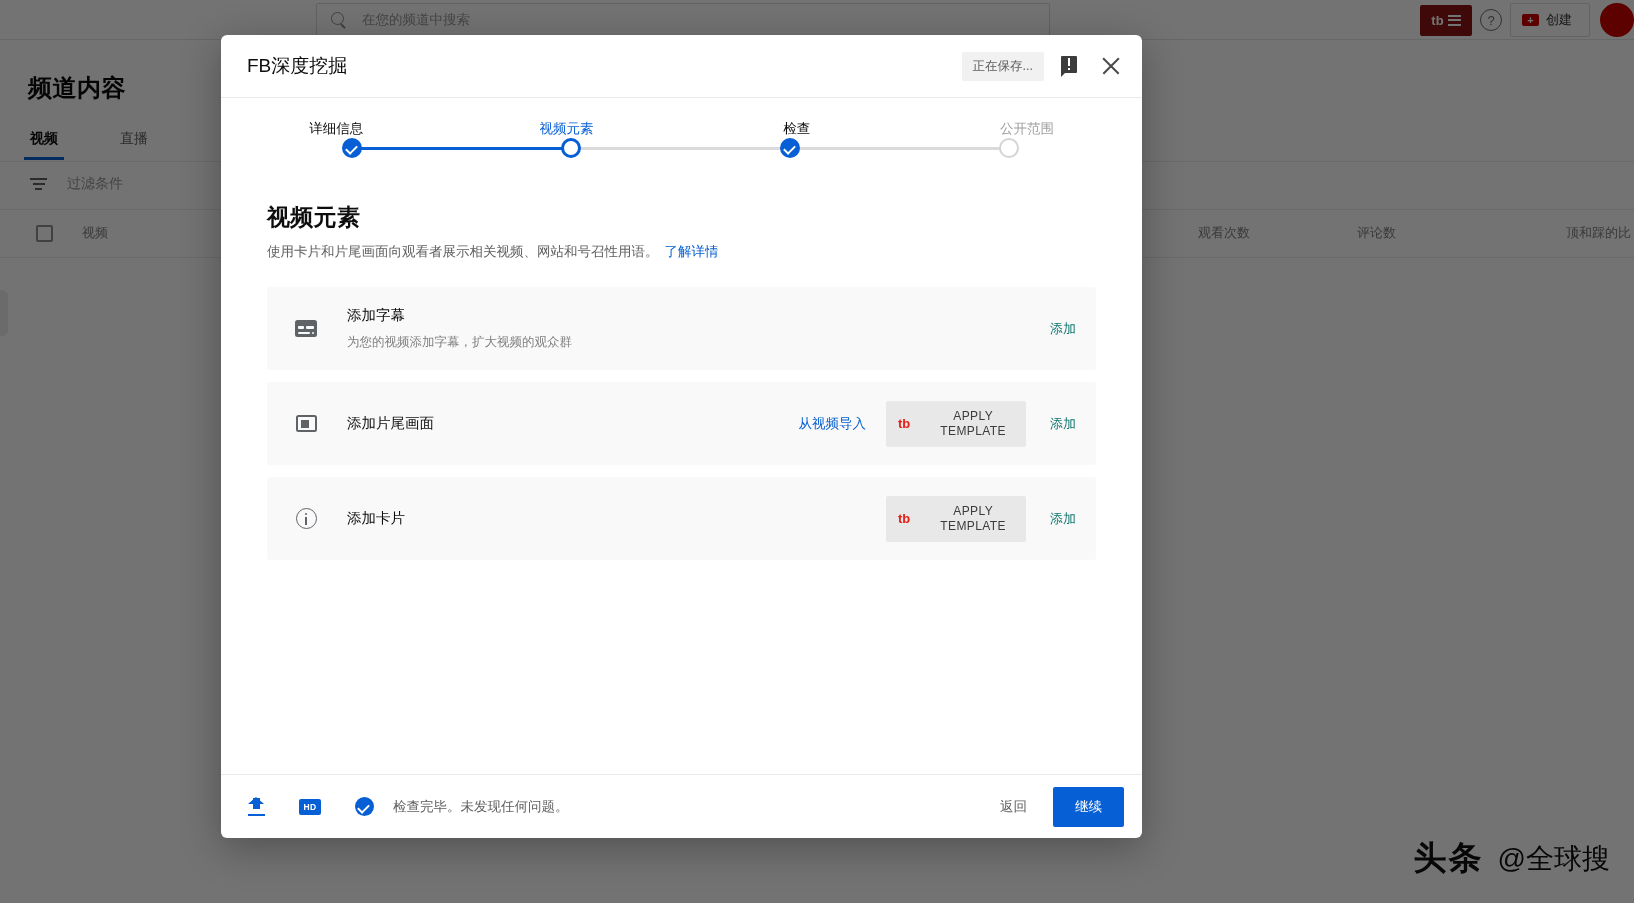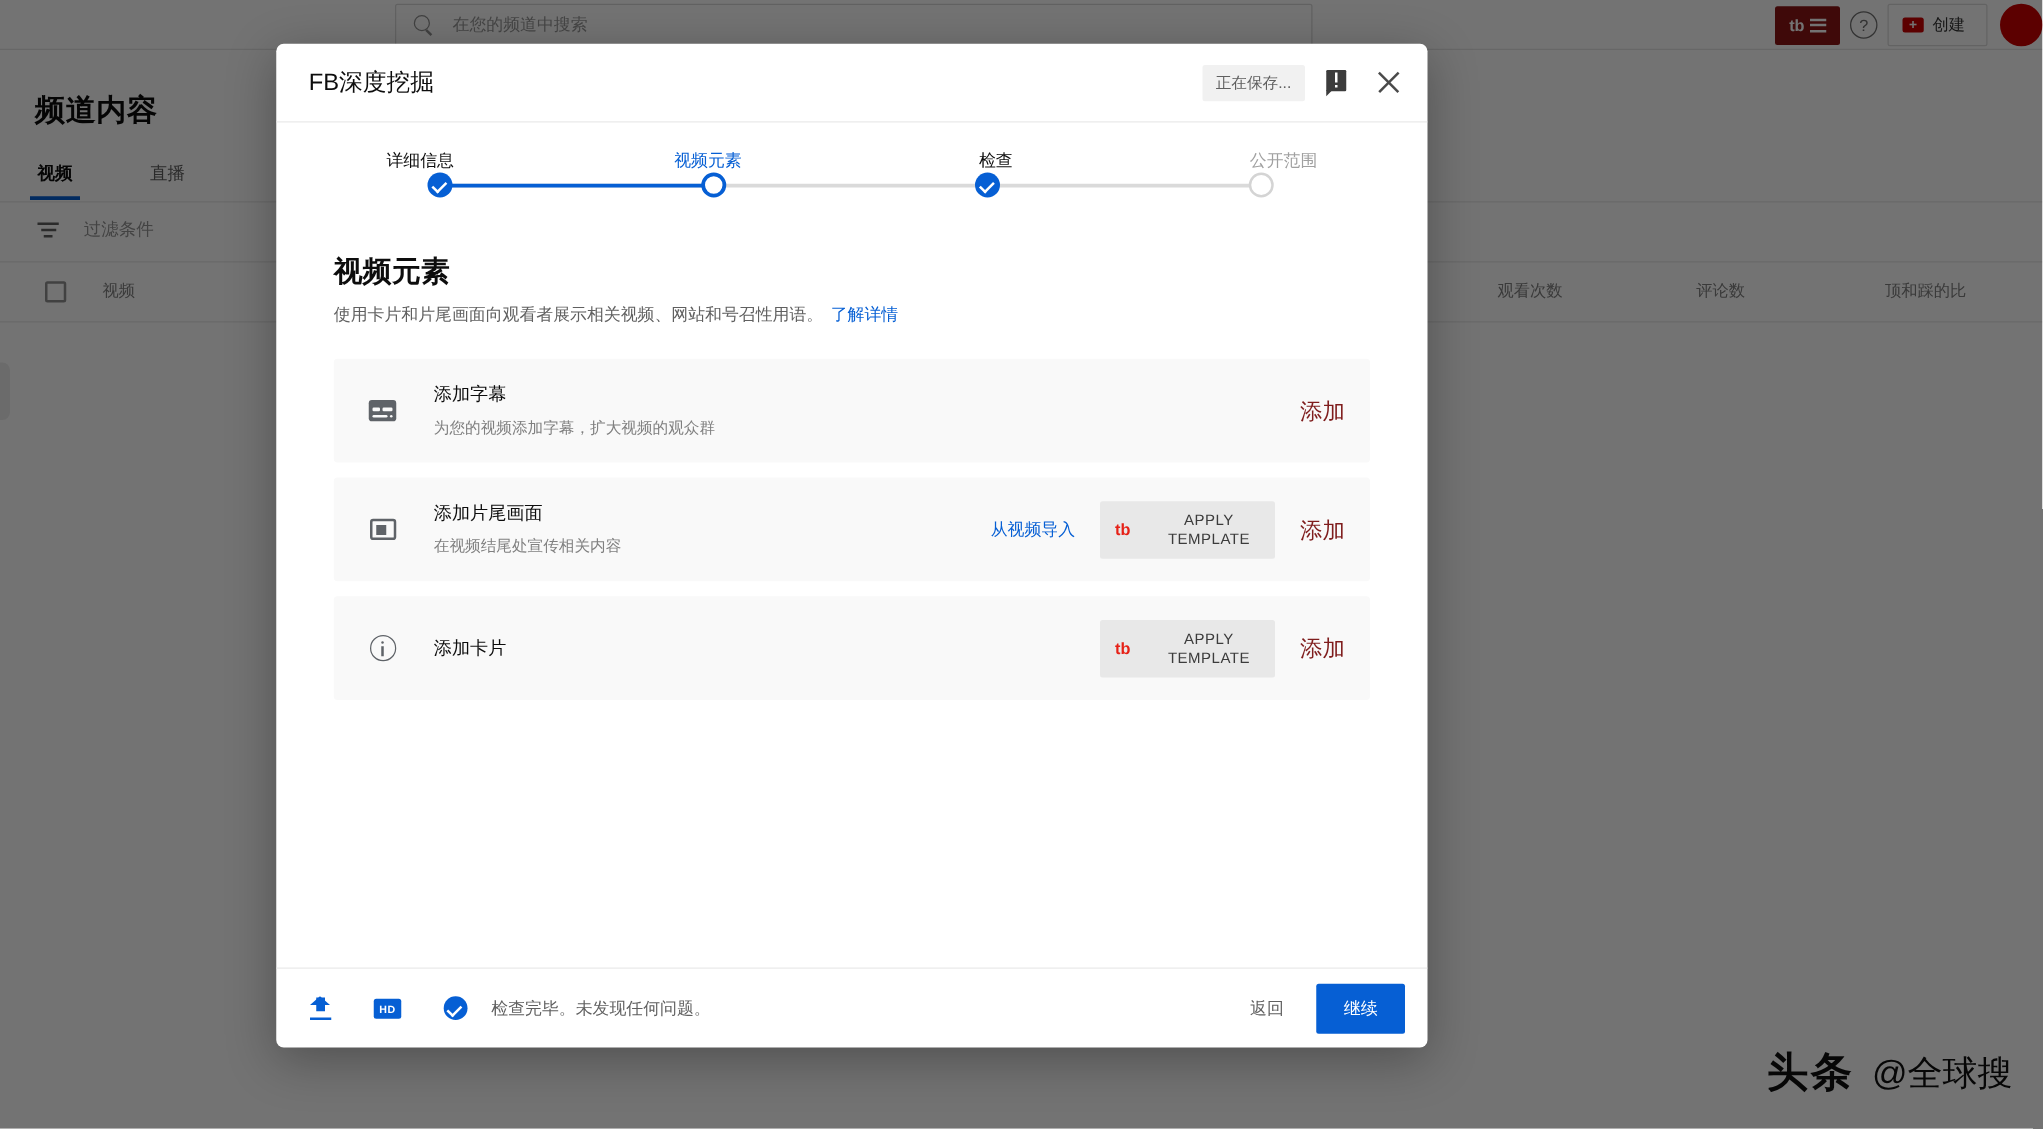--- a/index.html
+++ b/index.html
@@ -73,21 +73,21 @@
   .bg-filter-icon i:nth-child(3) { width: 7px; }
   .bg-filter-label { font-size: 14px; color: #959595; }
   .bg-filterline { position: absolute; left: 0; right: 0; top: 209px; height: 1px; background: #e8e8e8; }
 
   .bg-tablehead { position: absolute; left: 0; right: 0; top: 209px; height: 48px; display: flex; align-items: center; }
   .bg-check { width: 17px; height: 17px; border: 2px solid #909090; border-radius: 2px; margin-left: 36px; }
   .bg-th { font-size: 13px; color: #808080; }
   .bg-th.video { margin-left: 29px; }
   .bg-th.views { position: absolute; left: 1198px; }
   .bg-th.comments { position: absolute; left: 1357px; }
-  .bg-th.ratio { position: absolute; left: 1508px; }
+  .bg-th.ratio { position: absolute; left: 1566px; }
   .bg-tableline { position: absolute; left: 0; right: 0; top: 257px; height: 1px; background: #e8e8e8; }
 
   .bg-railstub { position: absolute; left: 0; top: 290px; width: 8px; height: 46px; background: #eee; border-radius: 0 6px 6px 0; }
 
   .watermark { position: absolute; right: 24px; bottom: 22px; display: flex; align-items: center; gap: 14px; }
   .wm-logo { font-size: 33px; font-weight: bold; color: #111; letter-spacing: 2px; margin-left: 47px; }
   .wm-text { font-size: 28px; color: #111; }
 
   
   .scrim { position: absolute; inset: 0; background: rgba(0,0,0,.55); }
@@ -158,21 +158,21 @@
   .card-title { font-size: 14.5px; color: #0d0d0d; }
   .card-sub { font-size: 12.5px; color: #808080; margin-top: 9px; }
   .card-actions { display: flex; align-items: center; gap: 20px; }
   .link-btn { font-size: 13.5px; color: #065fd4; }
   .apply-btn {
     background: #e8e8e8; border-radius: 2px; width: 140px; height: 46px;
     display: flex; align-items: center; gap: 10px; padding-left: 12px;
   }
   .apply-logo { color: #e62117; font-size: 13px; font-weight: bold; flex: none; }
   .apply-label { font-size: 12px; color: #3c3c3c; line-height: 15px; text-align: center; flex: 1; letter-spacing: .4px; }
-  .add-link { font-size: 18px; color: #7f1d1d; min-width: 30px; text-align: center; }
+  .add-link { font-size: 13px; color: #0f766e; min-width: 30px; text-align: right; }
 
   
   .ic-cc { width: 22px; height: 17px; background: #5f6368; border-radius: 2.5px; position: relative; }
   .ic-cc i { position: absolute; background: #f9f9f9; height: 2.6px; border-radius: 1px; }
   .ic-cc i:nth-child(1) { left: 3px; top: 6px; width: 6px; }
   .ic-cc i:nth-child(2) { left: 11px; top: 6px; width: 8px; }
   .ic-cc i:nth-child(3) { left: 3px; top: 11.5px; width: 12px; }
   .ic-cc i:nth-child(4) { left: 16.5px; top: 11.5px; width: 2.5px; }
 
   .ic-endscreen { width: 21px; height: 17px; border: 2px solid #5f6368; border-radius: 2.5px; position: relative; }
@@ -322,21 +322,20 @@
             <span class="add-link">添加</span>
           </div>
         </div>
 
         <div class="card">
           <div class="card-icon">
             <span class="ic-endscreen"></span>
           </div>
           <div class="card-texts">
             <div class="card-title">添加片尾画面</div>
-            <div class="card-sub">在视频结尾处宣传相关内容</div>
           </div>
           <div class="card-actions">
             <span class="link-btn">从视频导入</span>
             <span class="apply-btn">
               <span class="apply-logo">tb</span>
               <span class="apply-label">
                 <span>APPLY</span><br>
                 <span>TEMPLATE</span>
               </span>
             </span>

